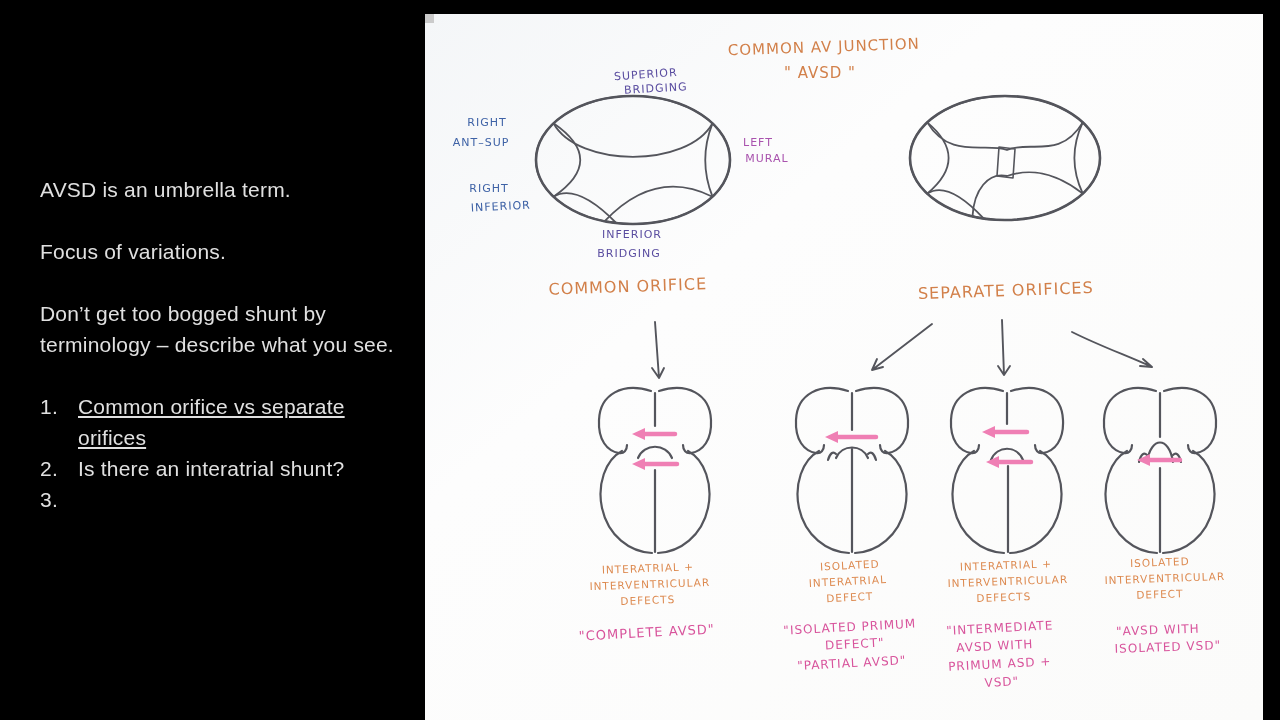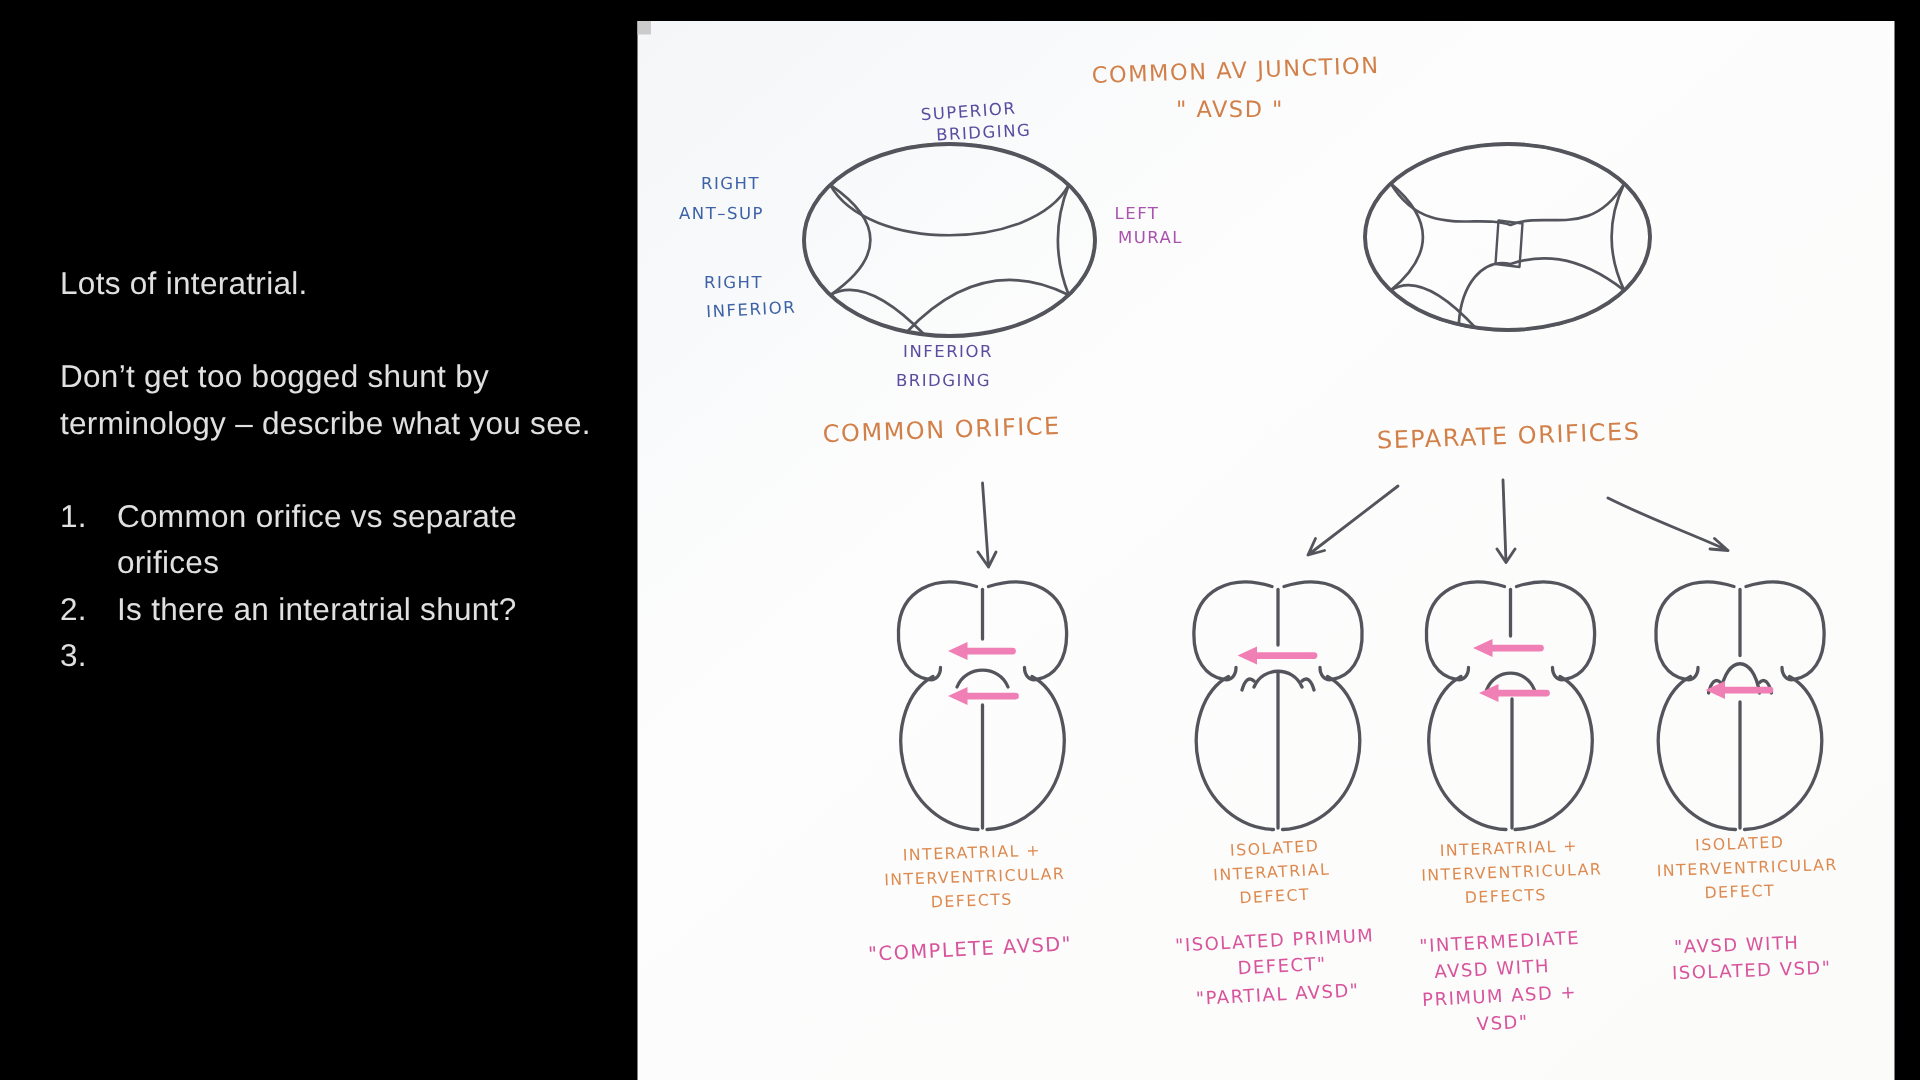--- a/index.html
+++ b/index.html
@@ -7,34 +7,35 @@
          font-family:"Liberation Sans",sans-serif;}
   
   .left-panel{position:absolute;left:40px;top:174px;width:378px;color:#e0e0e0;
               font-size:21px;line-height:31px;font-weight:300;letter-spacing:.2px;}
   .left-panel p{margin:0 0 31px 0;}
   .focus-heading{margin:0;}
   .focus-list{margin:0;}
   .focus-item{display:flex;}
   .focus-num{flex:none;width:38px;}
   .focus-txt{}
-  .txt-narrow{max-width:268px;}
+  .txt-narrow{max-width:268px;text-decoration:underline;}
   .txt-nowrap{white-space:nowrap;}
   
   svg{position:absolute;left:0;top:0;}
   .hand{font-family:"DejaVu Sans",sans-serif;letter-spacing:1px;}
   .ink{stroke:#54555c;fill:none;stroke-linecap:round;stroke-linejoin:round;}
 </style>
 </head>
 <body>
 
 <div class="stage">
 
   <div class="left-panel">
-    <p>Lots of interatrial.</p>
+    <p>AVSD is an umbrella term.</p>
+    <p>Focus of variations.</p>
     <p>Don’t get too bogged shunt by terminology – describe what you see.</p>
     <div class="focus-list">
       <div class="focus-item">
         <span class="focus-num">1.</span>
         <span class="focus-txt txt-narrow">Common orifice vs separate orifices</span>
       </div>
       <div class="focus-item">
         <span class="focus-num">2.</span>
         <span class="focus-txt txt-nowrap">Is there an interatrial shunt?</span>
       </div>

